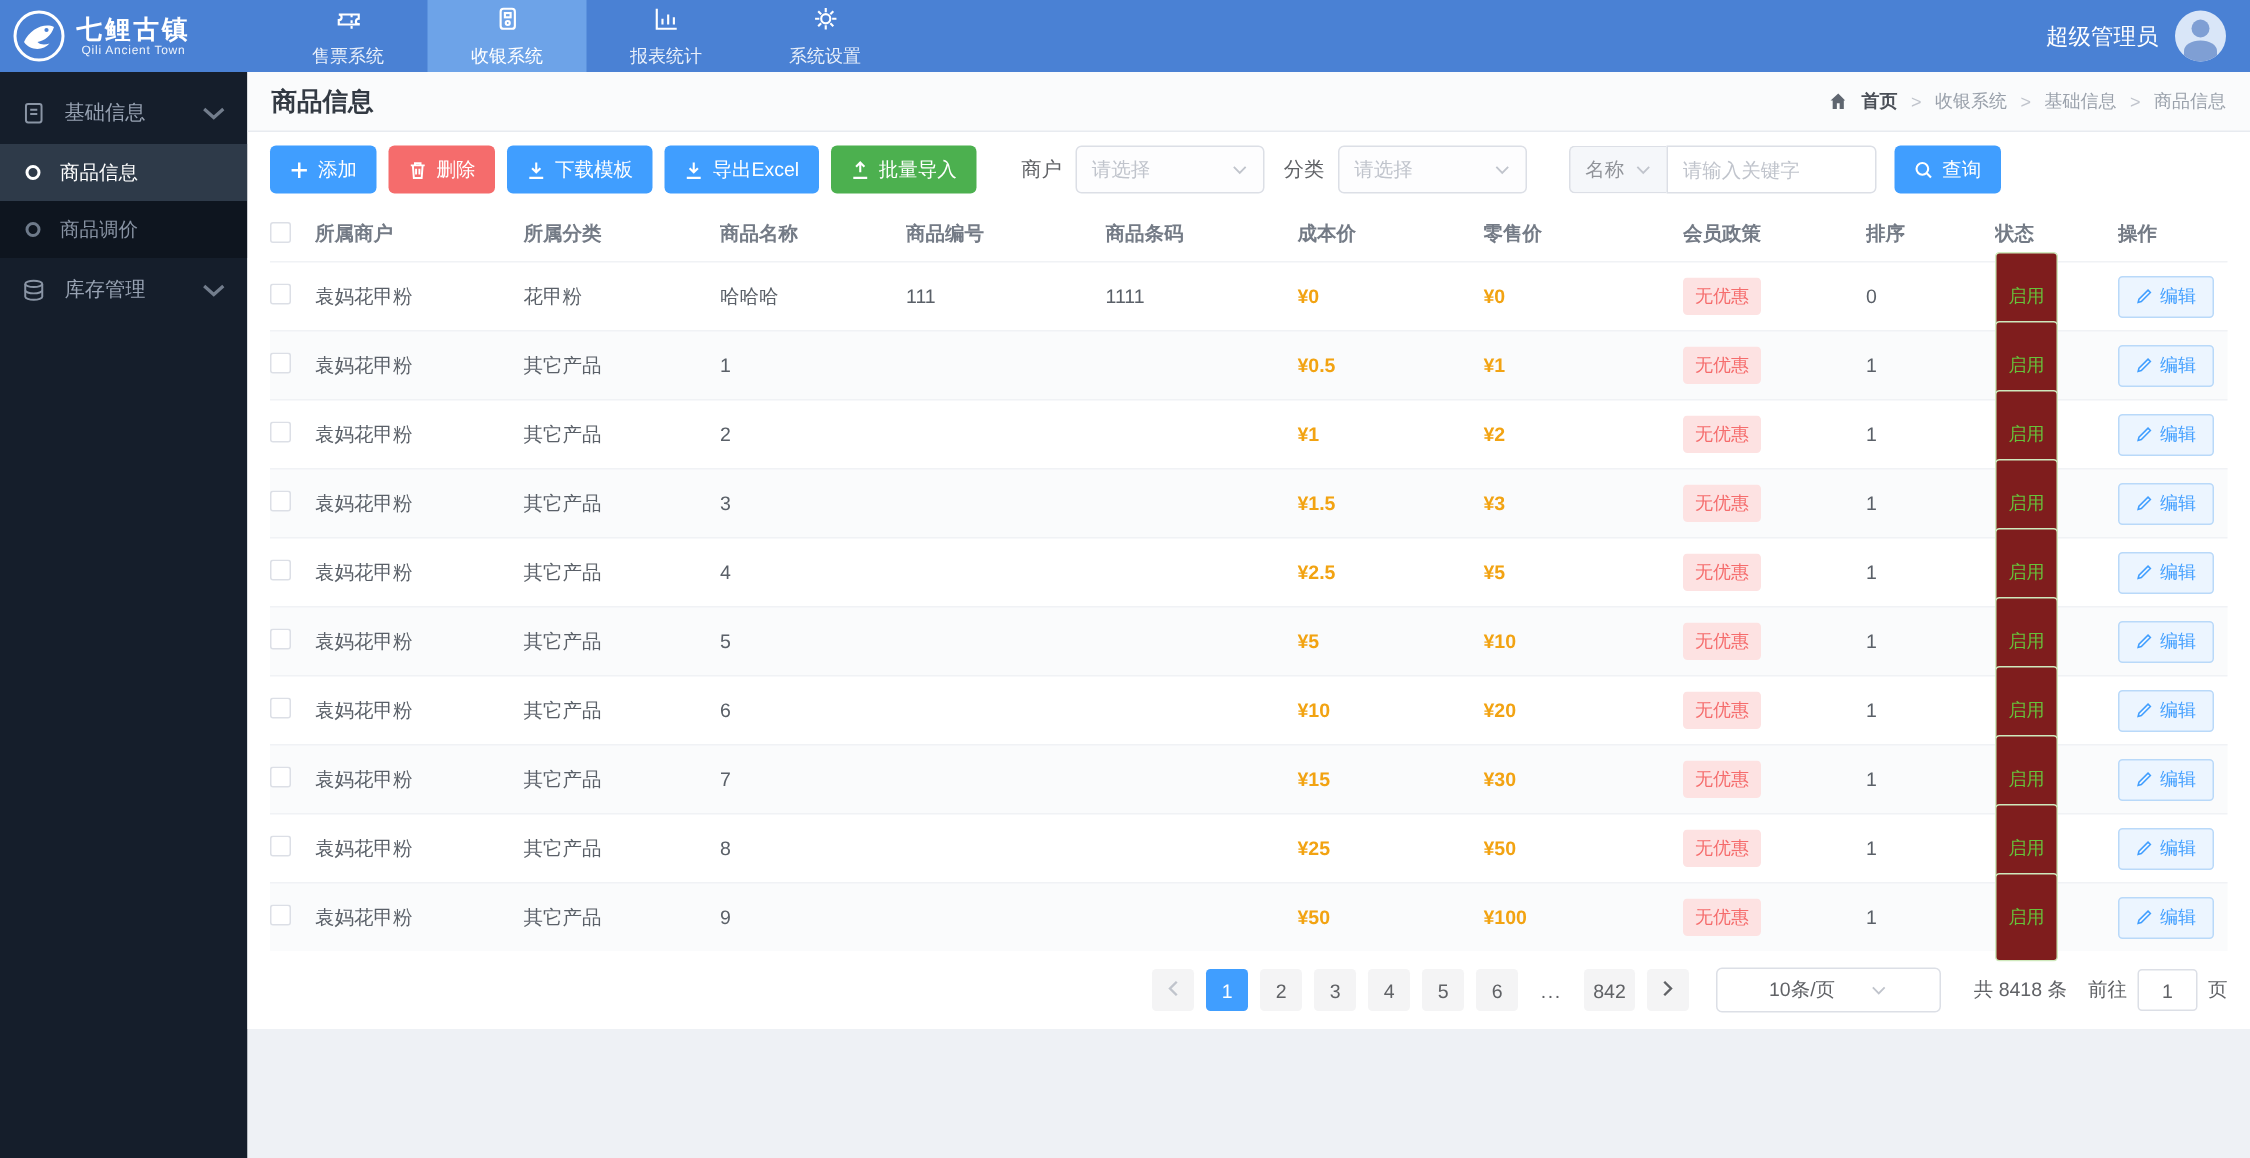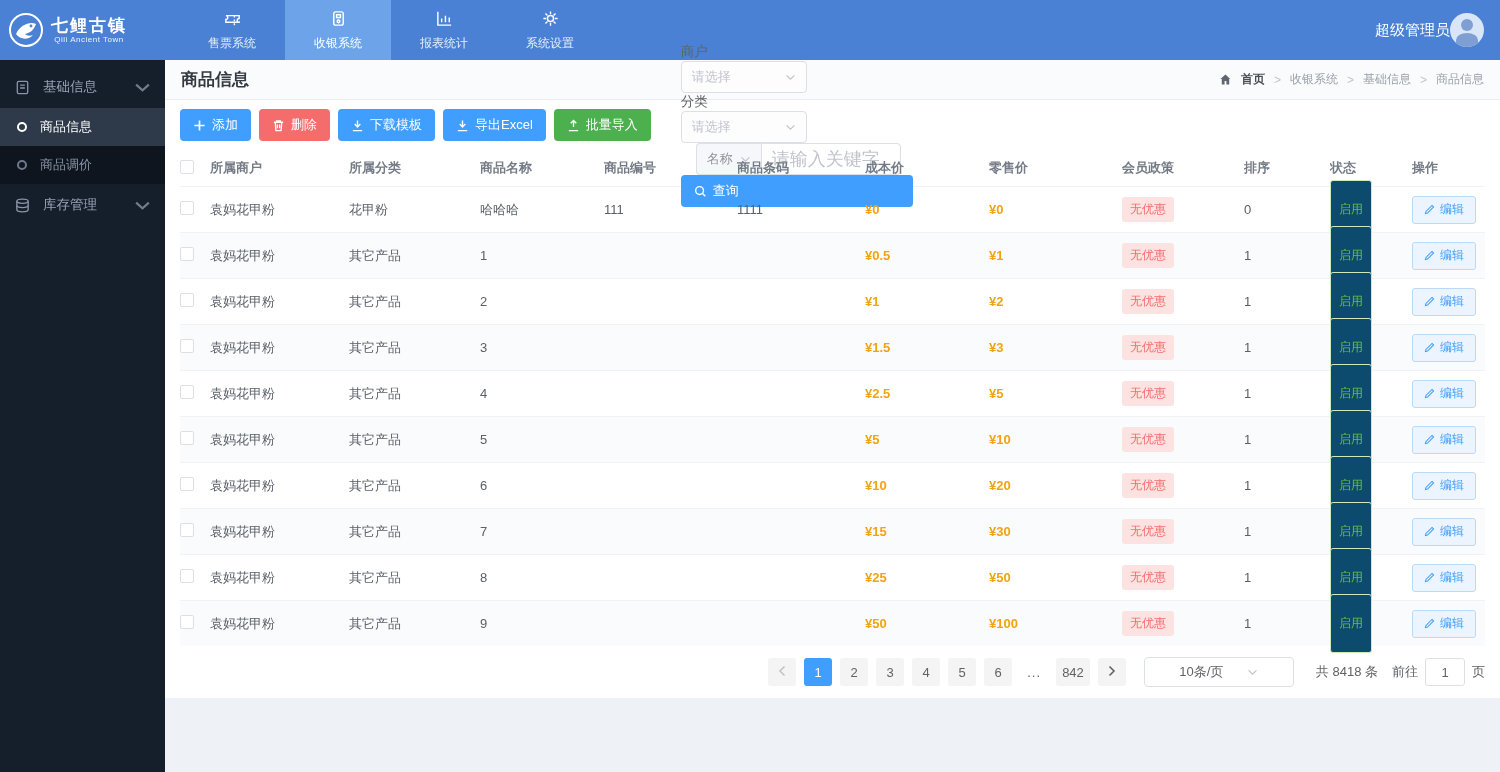--- a/index.html
+++ b/index.html
@@ -1,30 +1,30 @@
 <!DOCTYPE html>
 <html><head>
 <meta charset="utf-8">
 <style>
   * { box-sizing: border-box; margin: 0; padding: 0; }
   html,body { width:1500px; height:772px; overflow:hidden; }
   body { font-family:"Liberation Sans","DejaVu Sans",sans-serif; background:#eef1f5; font-size:13px; }
   .app { width:1500px; height:772px; display:flex; flex-direction:column; }
 
   
-  .topbar { height:60px; background:#4a81d4; display:flex; align-items:stretch; color:#fff; flex-shrink:0; }
+  .topbar { height:48px; background:#4a81d4; display:flex; align-items:stretch; color:#fff; flex-shrink:0; }
   .logo { width:165px; display:flex; align-items:center; gap:7px; padding-left:8px; cursor:pointer; }
   .logo-mark { width:36px; height:36px; flex-shrink:0; }
   .logo-title { font-size:17px; font-weight:bold; letter-spacing:2px; line-height:18px; white-space:nowrap; }
   .logo-sub { font-size:8px; opacity:.9; letter-spacing:.5px; text-align:center; }
   .topnav { display:flex; margin-left:14px; }
   .nav-item { width:106px; display:flex; flex-direction:column; align-items:center; justify-content:center; gap:4px; font-size:12px; color:rgba(255,255,255,.88); cursor:pointer; }
   .nav-item.active { background:#6da3e8; color:#fff; }
   .nav-item svg { width:19px; height:19px; }
-  .topbar-right { margin-left:auto; display:flex; align-items:center; padding-right:16px; }
+  .topbar-right { margin-left:auto; display:flex; align-items:center; gap:11px; padding-right:16px; }
   .user-name { font-size:15px; }
   .avatar { width:34px; height:34px; border-radius:50%; background:#d9e6f8; position:relative; overflow:hidden; cursor:pointer; }
   .avatar .head { position:absolute; width:12px; height:12px; border-radius:50%; background:#7f9fd4; left:11px; top:6px; }
   .avatar .shoulders { position:absolute; width:22px; height:14px; border-radius:50% 50% 0 0; background:#7f9fd4; left:6px; top:20px; }
 
   
   .layout { flex:1; display:flex; min-height:0; }
 
   
   .sidebar { width:165px; background:#151e2b; flex-shrink:0; color:#98a3b3; padding-top:6px; }
@@ -49,28 +49,28 @@
 
   .content-card { background:#fff; padding:0 15px; }
 
   
   .toolbar-row { height:50px; display:flex; align-items:center; }
   .btn { height:32px; border:none; border-radius:4px; color:#fff; font-size:13px; padding:0 13px; display:inline-flex; align-items:center; gap:6px; cursor:pointer; margin-right:8px; font-family:inherit; white-space:nowrap; }
   .btn svg { width:13px; height:13px; }
   .btn-blue { background:#409eff; }
   .btn-red { background:#f56c6c; }
   .btn-green { background:#4cb04f; }
-  .filters { display:flex; margin-left:22px;flex-direction:column; }
+  .filters { display:flex; align-items:center; margin-left:22px; }
   .filter-label { color:#606266; font-size:13.5px; margin-right:9px; white-space:nowrap; }
   .select { width:126px; height:32px; border:1px solid #dcdfe6; border-radius:4px; background:#fdfdfe; display:flex; align-items:center; justify-content:space-between; padding:0 10px; cursor:pointer; margin-right:13px; }
   .select .ph { color:#c0c4cc; font-size:13px; }
   .select svg, .group-prepend svg, .size-select svg { width:11px; height:7px; stroke:#c0c4cc; }
   .input-group { display:flex; align-items:stretch; margin-left:15px; margin-right:12px; }
   .group-prepend { background:#f5f7fa; border:1px solid #dcdfe6; border-right:none; border-radius:4px 0 0 4px; display:flex; align-items:center; gap:7px; padding:0 10px; color:#909399; font-size:13px; cursor:pointer; height:32px; }
-  .keyword-input { width:140px; height:32px; border:1px solid #dcdfe6; border-radius:0 4px 4px 0; padding:0 10px; font-size:18px; color:#1d4ed8; font-family:inherit; outline:none; }
+  .keyword-input { width:140px; height:32px; border:1px solid #dcdfe6; border-radius:0 4px 4px 0; padding:0 10px; font-size:13px; color:#1d4ed8; font-family:inherit; outline:none; }
   .keyword-input::placeholder { color:#c0c4cc; }
 
   
   .table { width:100%; }
   .thead { display:flex; align-items:center; height:36px; color:#747b86; font-weight:bold; font-size:13px; }
   .tr { display:flex; align-items:center; height:46px; border-top:1px solid #f0f2f5; color:#5a6068; font-size:13px; }
   .tr.striped { background:#fafbfc; }
   .td, .th { padding-right:6px; white-space:nowrap; overflow:hidden; flex-shrink:0; }
   .col-check { width:30px; }
   .col-merchant { width:139px; }
@@ -80,21 +80,21 @@
   .col-barcode { width:128px; }
   .col-cost { width:124px; }
   .col-retail { width:133px; }
   .col-policy { width:122px; }
   .col-sort { width:86px; }
   .col-status { width:82px; }
   .col-action { flex:1; }
   .checkbox { width:14px; height:14px; border:1px solid #dcdfe6; border-radius:2px; background:#fff; display:inline-block; cursor:pointer; }
   .price { color:#f2a312; font-weight:bold; }
   .tag-policy { background:#fde2e2; color:#f56c6c; border-radius:3px; padding:4px 8px; font-size:12px; display:inline-block; }
-  .tag-status { background:#0c4a6e; color:#67c23a; border:1px solid #cfe9bd; border-radius:3px; padding:20px 8px; font-size:12px; display:inline-block; }
+  .tag-status { background:#7f1d1d; color:#67c23a; border:1px solid #cfe9bd; border-radius:3px; padding:20px 8px; font-size:12px; display:inline-block; }
   .btn-edit { background:#ecf5ff; color:#409eff; border:1px solid #b9d9f9; border-radius:3px; padding:0 11px; height:28px; font-size:12px; display:inline-flex; align-items:center; gap:5px; cursor:pointer; font-family:inherit; }
   .btn-edit svg { width:11px; height:11px; }
 
   
   .pager-row { display:flex; align-items:center; justify-content:flex-end; height:52px; color:#606266; font-size:13px; }
   .page-btn { min-width:28px; height:28px; border:none; background:#f4f4f5; color:#606266; border-radius:3px; font-size:13px; cursor:pointer; margin:0 4px; font-family:inherit; padding:0 6px; }
   .page-btn.active { background:#409eff; color:#fff; }
   .page-btn.ellipsis { background:transparent; letter-spacing:1px; }
   .page-btn.nav-prev { color:#c0c4cc; }
   .size-select { width:150px; height:30px; border:1px solid #dcdfe6; border-radius:4px; background:#fff; display:flex; align-items:center; justify-content:center; gap:24px; color:#606266; cursor:pointer; margin:0 8px 0 14px; }

